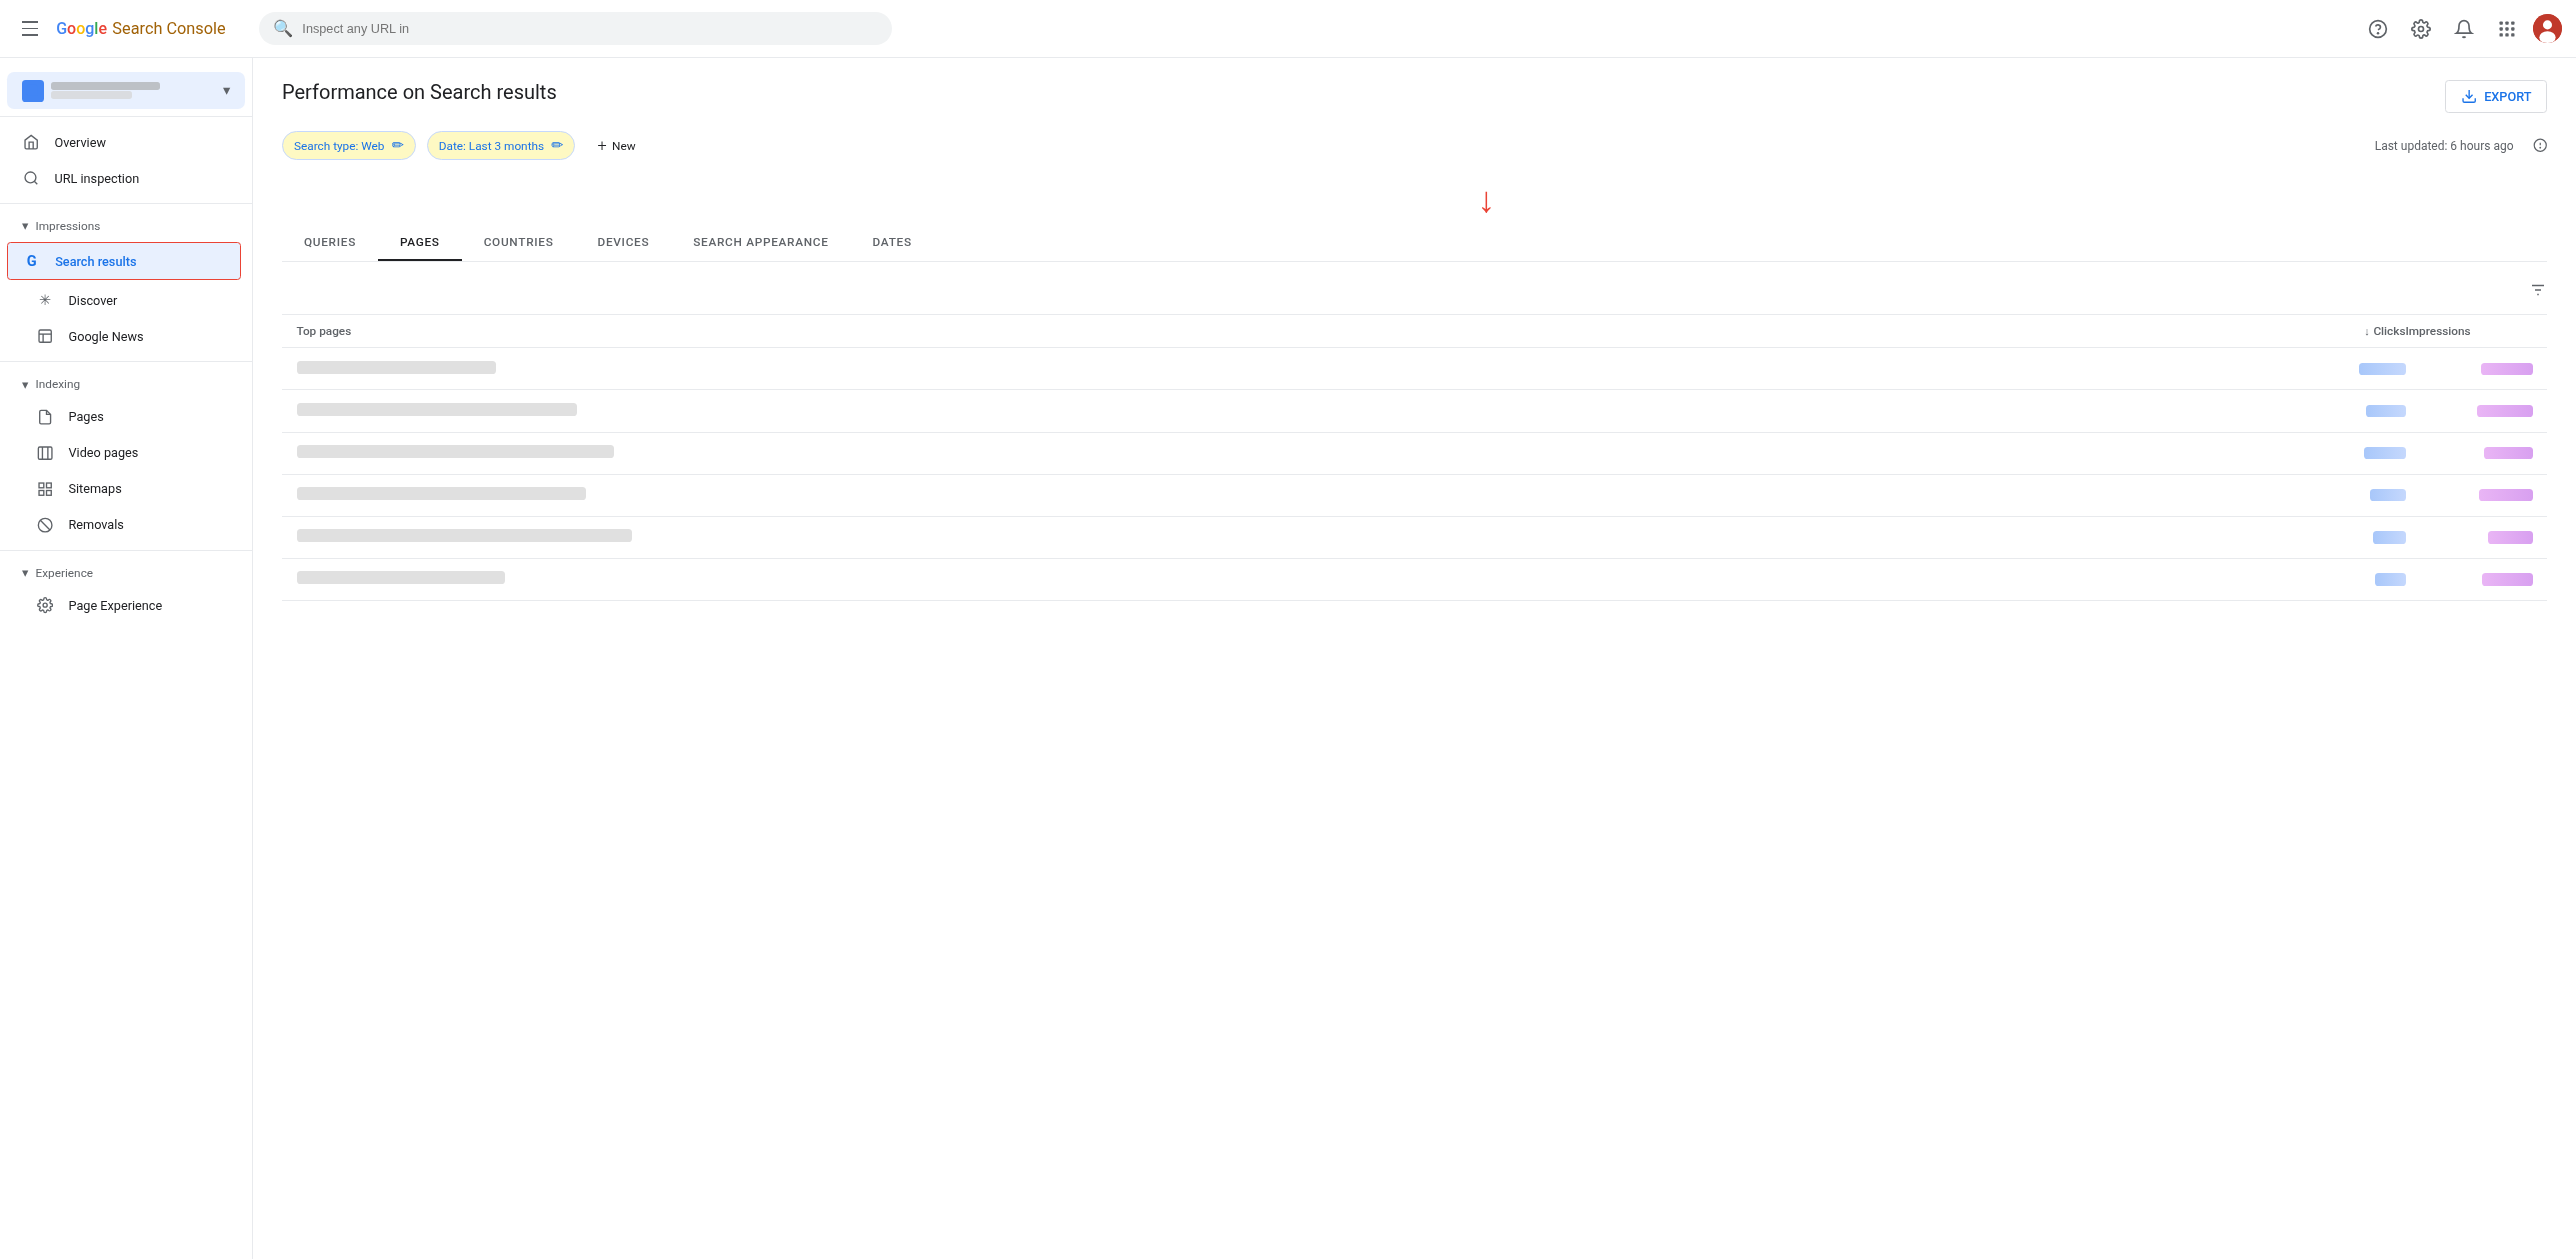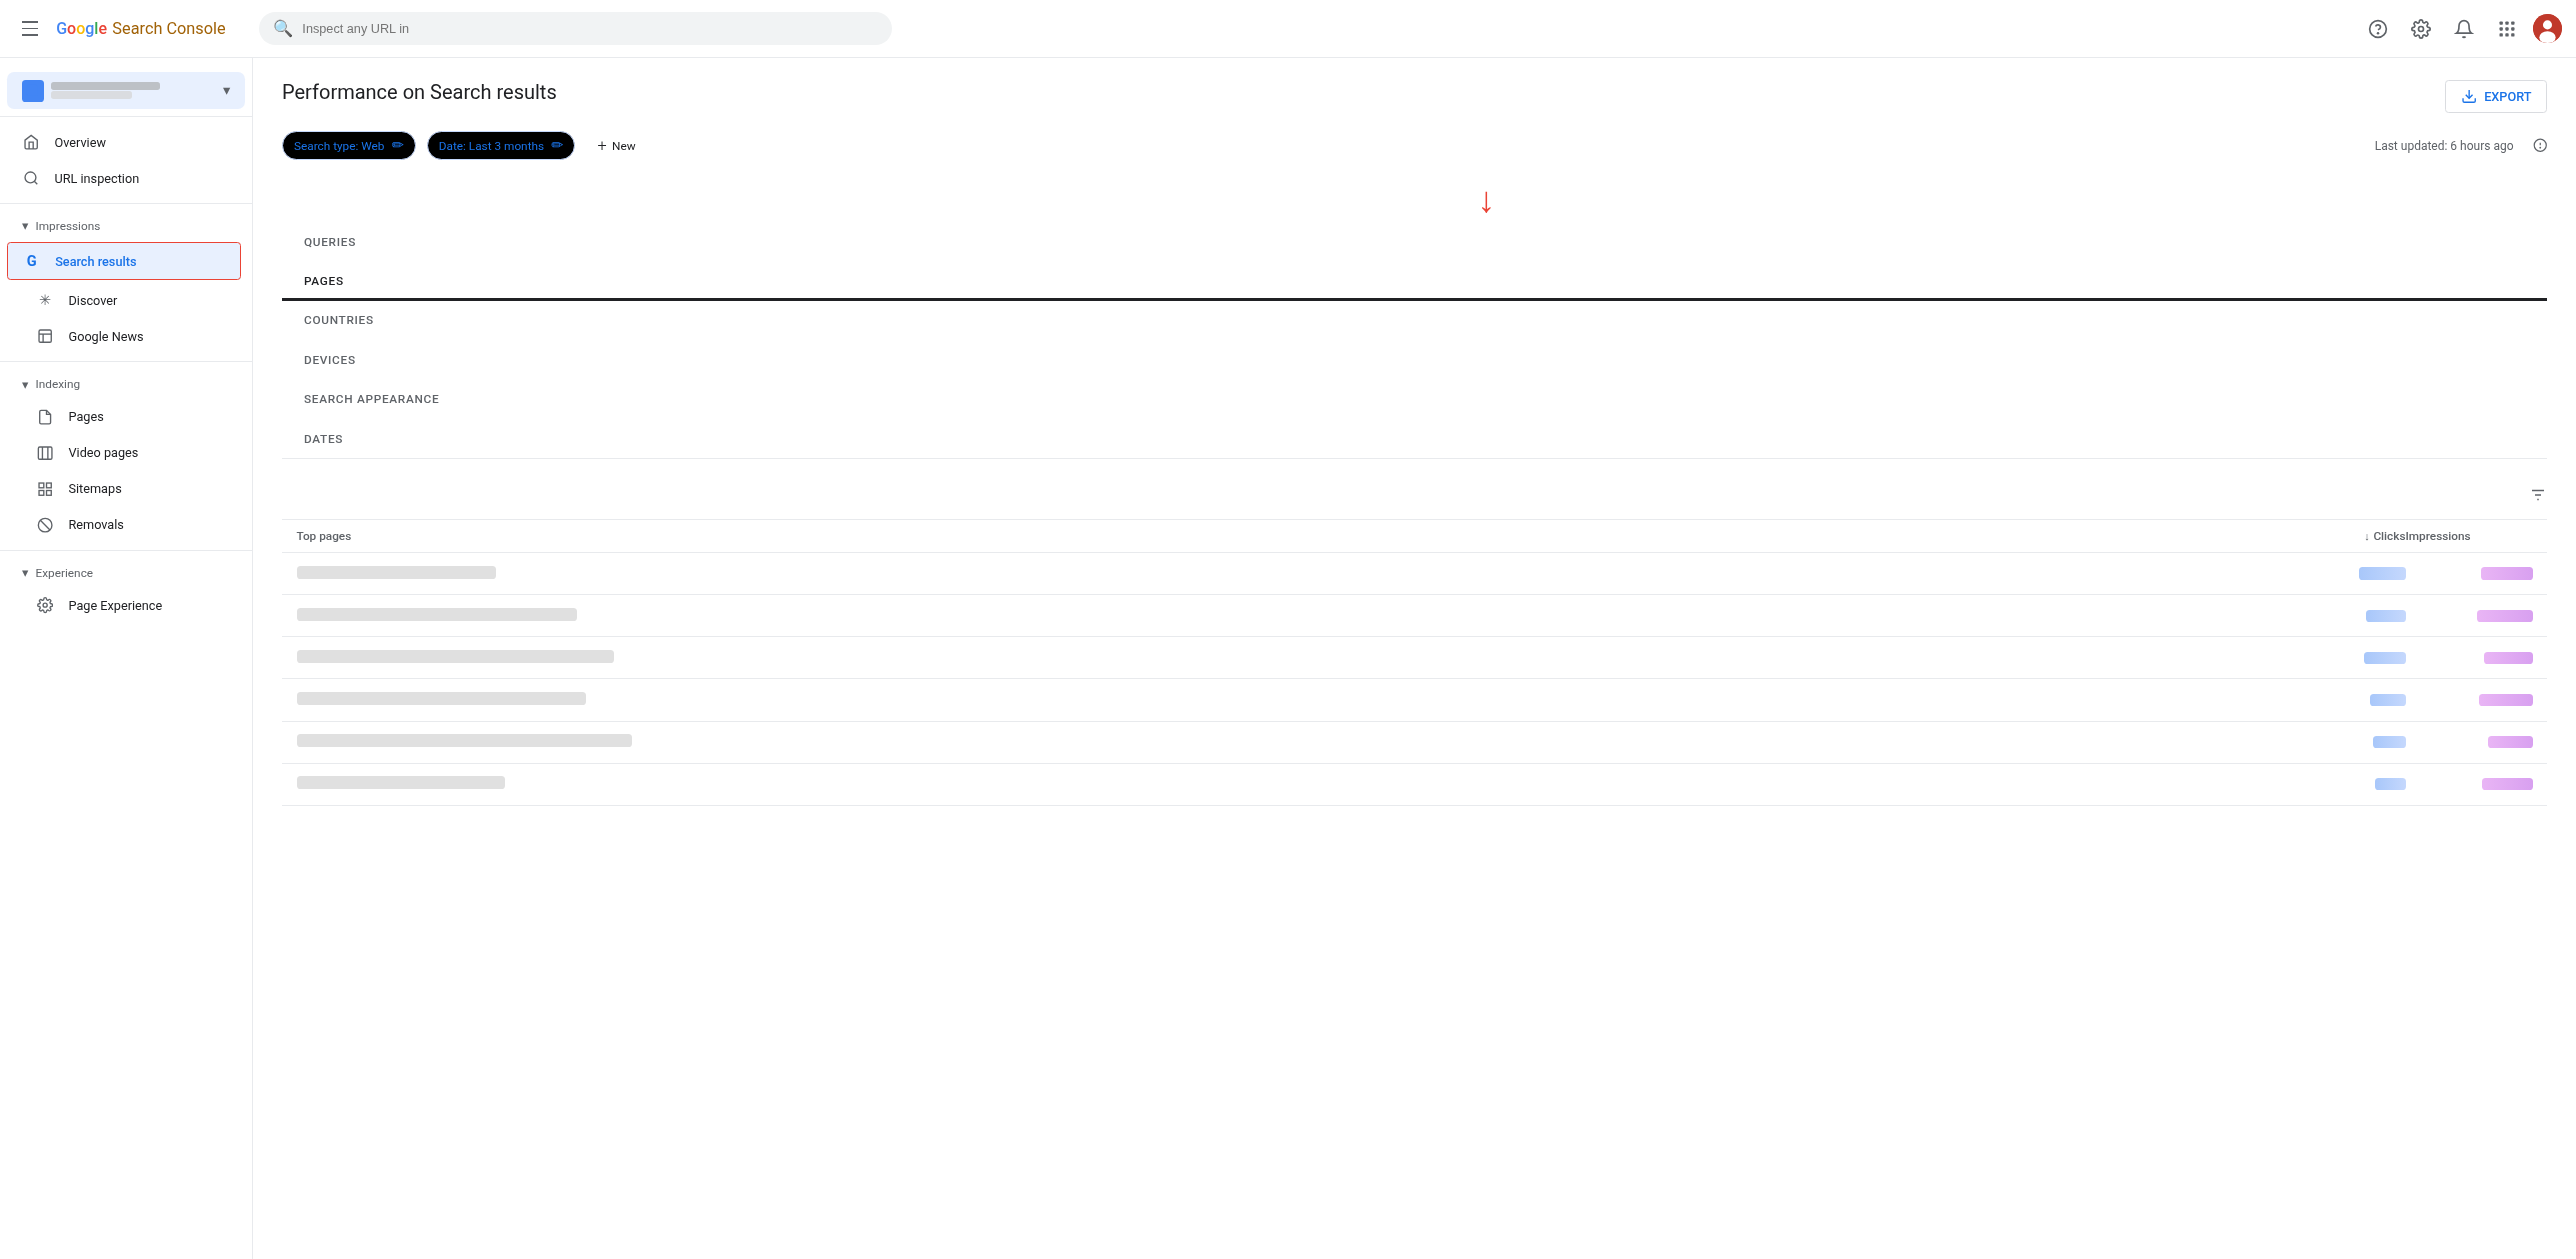--- a/index.html
+++ b/index.html
@@ -41,30 +41,30 @@
     .sidebar-sub-item { display: flex; align-items: center; padding: 9px 22px 9px 36px; gap: 14.5px; cursor: pointer; border-radius: 0 22px 22px 0; margin-right: 11px; color: #202124; font-size: 12.7px; }
 
     
     .content { flex: 1; overflow-y: auto; padding: 22px 29px; background: #fff; }
     .content-header { display: flex; align-items: flex-start; justify-content: space-between; margin-bottom: 18px; }
     .page-title { font-size: 20px; font-weight: 400; color: #202124; }
     .export-btn { display: flex; align-items: center; gap: 7.2px; color: #1a73e8; font-size: 12.7px; font-weight: 500; cursor: pointer; padding: 7.2px 14.5px; border: 0.9px solid #dadce0; border-radius: 3.6px; }
 
     
     .filters-row { display: flex; align-items: center; gap: 11px; margin-bottom: 22px; }
-    .filter-chip { display: flex; align-items: center; gap: 7.2px; padding: 5.4px 11px; background: #000000; border-radius: 14.5px; cursor: pointer; font-size: 11.8px; color: #1a73e8; border: 0.9px solid #c5d8fd; }
+    .filter-chip { display: flex; align-items: center; gap: 7.2px; padding: 5.4px 11px; background: #fef9c3; border-radius: 14.5px; cursor: pointer; font-size: 11.8px; color: #1a73e8; border: 0.9px solid #c5d8fd; }
     .filter-chip-edit { color: #1a73e8; font-size: 14.5px; }
     .new-btn { display: flex; align-items: center; gap: 5.4px; padding: 5.4px 11px; cursor: pointer; font-size: 11.8px; color: #202124; }
     .last-updated { margin-left: auto; font-size: 12px; color: #5f6368; display: flex; align-items: center; gap: 19px; }
 
     
     .arrow-annotation { display: flex; justify-content: center; margin-bottom: 3.6px; }
 
     
-    .tabs { display: flex; border-bottom: 0.9px solid #e8eaed; margin-bottom: 16px; flex-direction: column; }
+    .tabs { display: flex; border-bottom: 0.9px solid #e8eaed; margin-bottom: 8px; }
     .tab { padding: 12.7px 22px; font-size: 11.8px; font-weight: 500; color: #5f6368; cursor: pointer; letter-spacing: 0.7px; text-transform: uppercase; position: relative; }
     .tab.active { color: #202124; }
     .tab.active::after { content: ''; position: absolute; bottom: 0; left: 0; right: 0; height: 2.7px; background: #202124; }
 
     
     .table-area { margin-top: 0; }
     .table-toolbar { display: flex; justify-content: flex-end; padding: 11px 0; }
     .filter-icon-btn { color: #5f6368; cursor: pointer; font-size: 18px; }
     .table-header { display: flex; align-items: center; padding: 9px 14.5px; border-top: 0.9px solid #e8eaed; border-bottom: 0.9px solid #e8eaed; background: #fff; }
     .col-page { flex: 1; font-size: 11.8px; color: #5f6368; font-weight: 500; }

